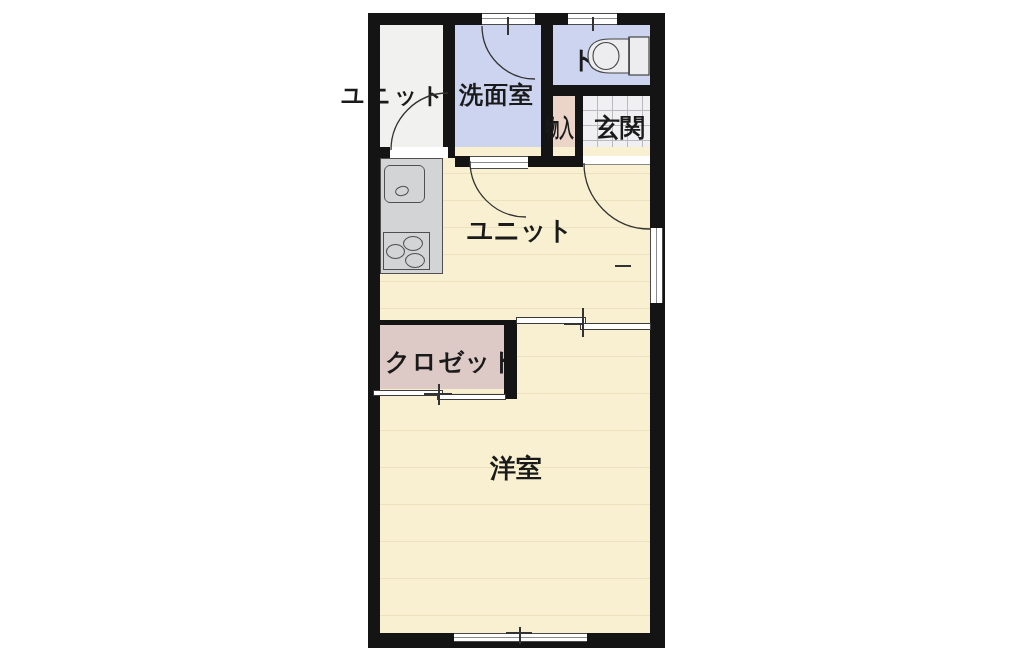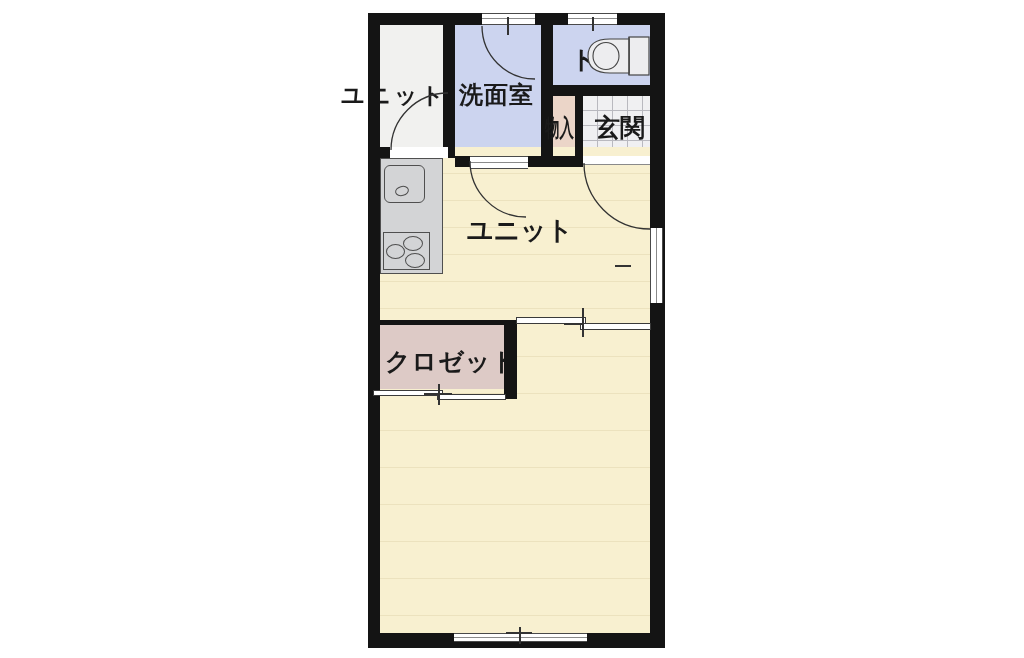--- a/index.html
+++ b/index.html
@@ -105,20 +105,21 @@
   <span class="room-label" style="left:341px;top:80px;font-size:23px;letter-spacing:3px;">ユニット</span>
   <span class="room-label" style="left:459px;top:79px;font-size:24px;letter-spacing:1px;">洗面室</span>
   <span class="room-label" style="left:571px;top:43px;font-size:25px;letter-spacing:2px;">トイレ</span>
   <span class="room-label over" style="left:545px;top:112px;font-size:24px;transform:scaleX(0.6);transform-origin:left top;">物入</span>
   <span class="room-label over" style="left:595px;top:111px;font-size:25px;">玄関</span>
   <div class="label-block" style="left:455px;top:216px;width:130px;font-size:26px;line-height:28px;">
     <div>ユニット</div>
   </div>
   <span class="room-label" style="left:385px;top:345px;font-size:25px;letter-spacing:1px;">クロゼット</span>
   <div class="label-block" style="left:453px;top:455px;width:126px;font-size:26px;line-height:27px;">
+    <div>洋室</div>
   </div>
 
   <svg class="overlay" width="1024" height="658" viewBox="0 0 1024 658">
     <g fill="none" stroke="#333" stroke-width="1.3">
       <path d="M482,26 A53,53 0 0 0 535,79"></path>
       <path d="M391,150 A57,57 0 0 1 448,93"></path>
       <path d="M470,161 A56,56 0 0 0 526,217"></path>
       <path d="M584,163 A66,66 0 0 0 650,229"></path>
     </g>
     <g>

